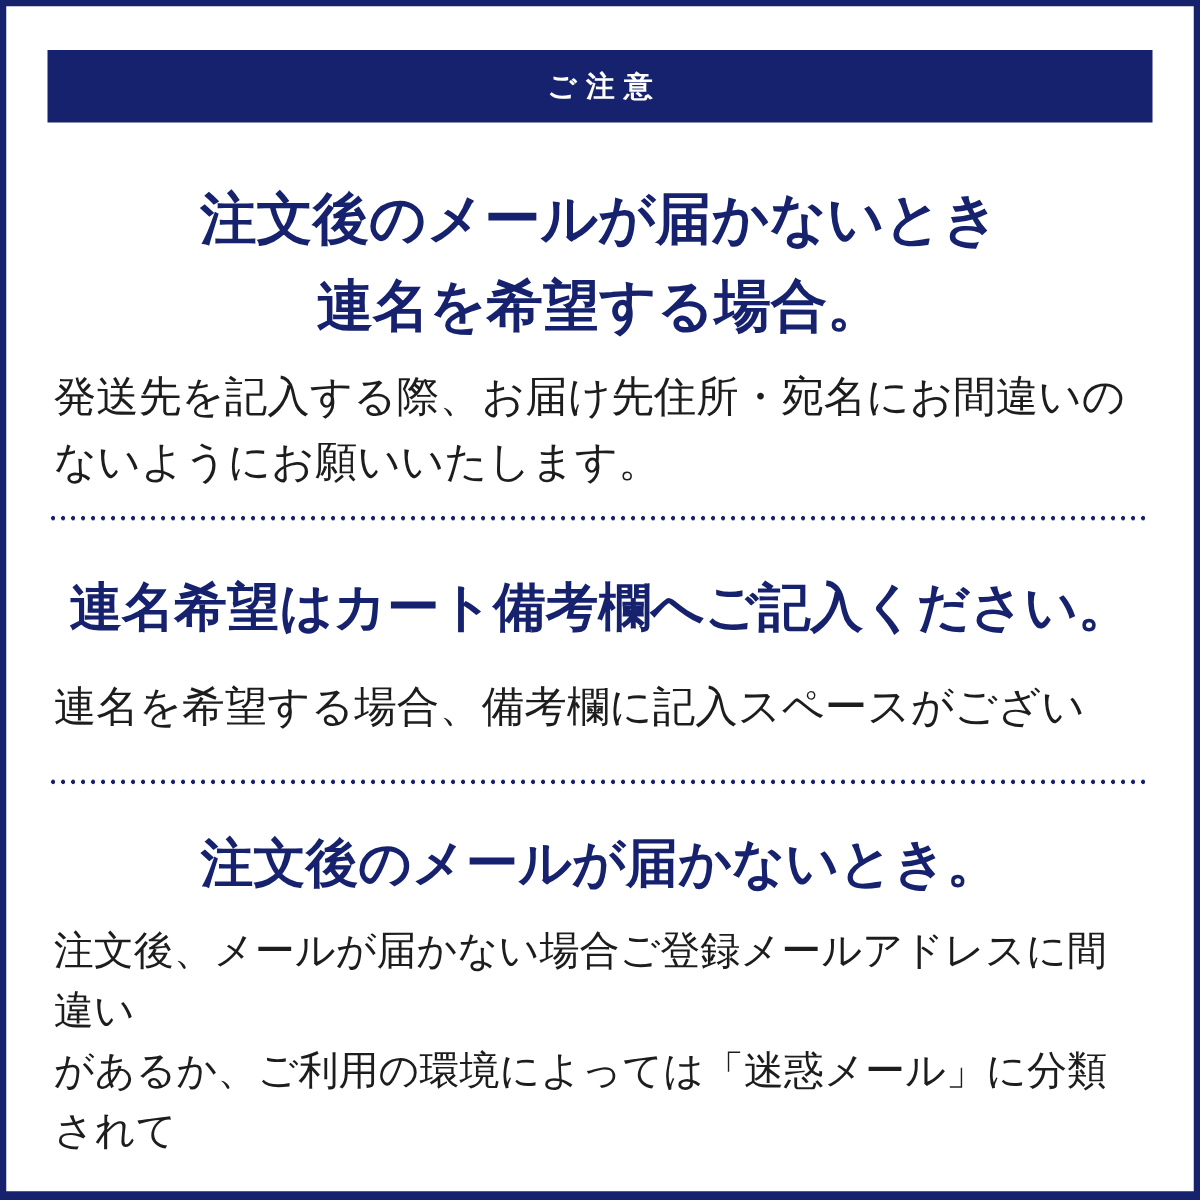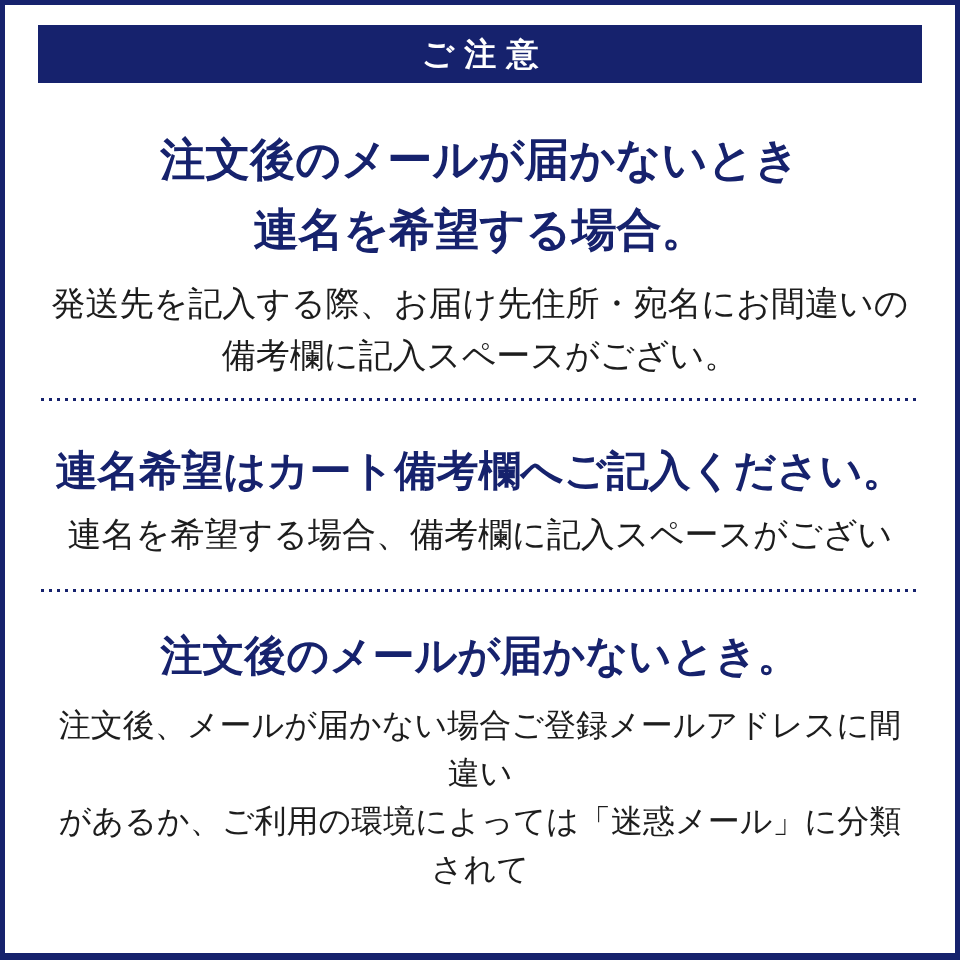--- a/index.html
+++ b/index.html
@@ -13,25 +13,25 @@
     font-family: "Liberation Sans", "DejaVu Sans", sans-serif;
     overflow: hidden;
   }
   .page {
     width: 100%;
     height: 100%;
     box-sizing: border-box;
     padding: 0 33px;
   }
   .banner {
-    margin-top: 20px;
+    margin-top: 35px;
     height: 58px;
     background: #16226d;
     color: #ffffff;
-    font-size: 32px;
+    font-size: 23px;
     font-weight: bold;
     line-height: 58px;
     text-align: center;
     letter-spacing: 0.32em;
     text-indent: 0.32em; 
   }
   .heading {
     color: #16226d;
     font-weight: bold;
     text-align: center;
@@ -45,57 +45,57 @@
     font-size: 42px;
     line-height: 64px;
     font-family: Liberation Mono, monospace;
   }
   .heading-line { display: block; }
   .body-text {
     color: #1d1d1d;
     font-size: 34px;
     line-height: 52px;
     margin: 12px 5px 0;
-    text-align: center;
+    text-align: left;
   }
   .body-text.sm {
     font-size: 32px;
     line-height: 48px;
   }
   .body-line { display: block; }
   .dotted-divider {
     height: 5px;
     margin: 18px 2px 0;
     background-image: radial-gradient(circle at 2.5px 2.5px, #16226d 1.6px, rgba(0,0,0,0) 1.9px);
     background-size: 8px 5px;
     background-repeat: repeat-x;
   }
   .divider-1 { margin-top: 16px; }
   .divider-2 { margin-top: 28px; }
   .heading-2 { margin-top: 40px; }
   .heading-3 { margin-top: 34px; }
-  .body-2 { margin-top: 2px; }
+  .body-2 { margin-top: 22px; font-family: Liberation Mono, monospace; }
   .body-3 { margin-top: 10px; }
 </style>
 </head>
 <body>
 
 <div class="page">
 
   <div class="banner">
     <span>ご注意</span>
   </div>
 
   <div class="heading lg heading-1">
     <span class="heading-line">注文後のメールが届かないとき</span>
     <span class="heading-line">連名を希望する場合。</span>
   </div>
   <div class="body-text body-1">
     <span class="body-line">発送先を記入する際、お届け先住所・宛名にお間違いの</span>
-    <span class="body-line">備考欄に記入スペースがござい。</span>
+    <span class="body-line">ないようにお願いいたします。</span>
   </div>
 
   <div class="dotted-divider divider-1"></div>
 
   <div class="heading md heading-2">
     <span class="heading-line">連名希望はカート備考欄へご記入ください。</span>
   </div>
   <div class="body-text body-2">
     <span class="body-line">連名を希望する場合、備考欄に記入スペースがござい</span>
   </div>

